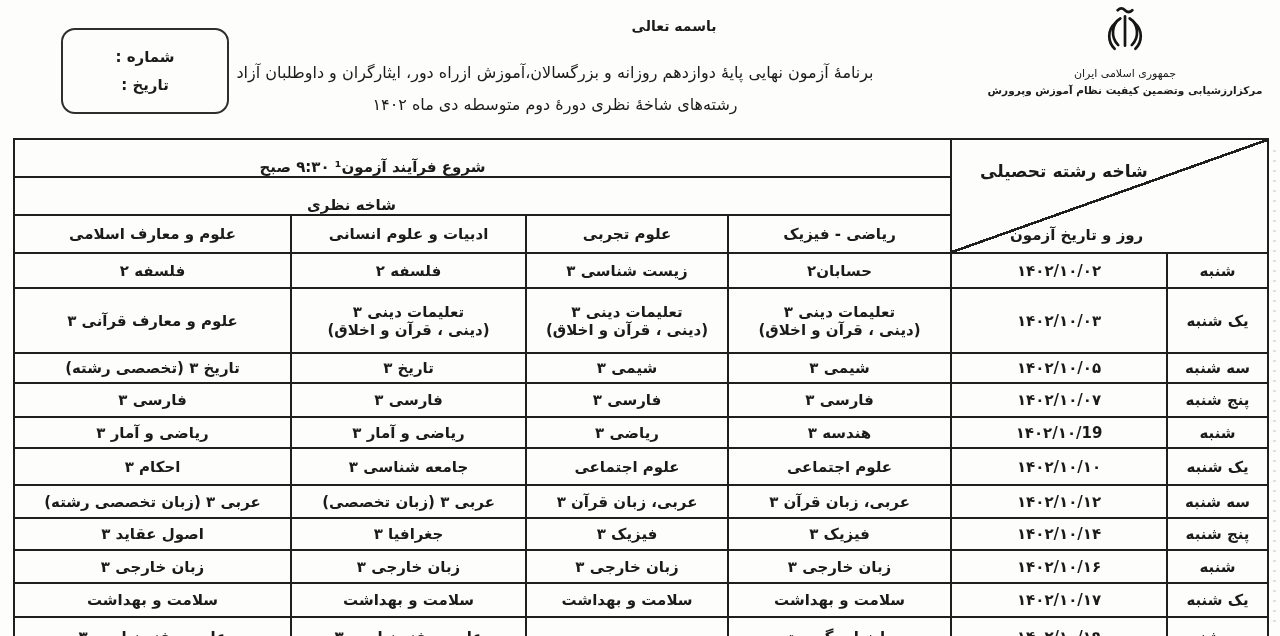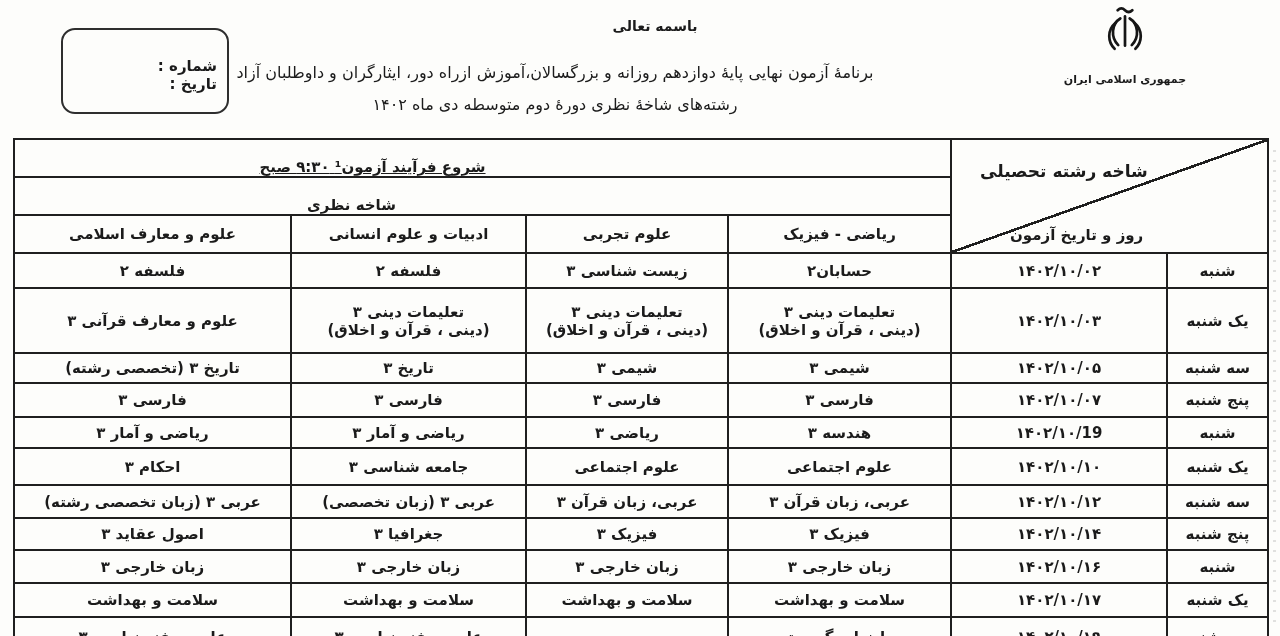--- a/index.html
+++ b/index.html
@@ -6,36 +6,36 @@
   body{
     width:1280px;height:636px;position:relative;overflow:hidden;
     background:#fdfdfb;color:#1b1b1b;
     font-family:"DejaVu Sans",sans-serif;
   }
   
   .number-box{
     position:absolute;left:61px;top:28px;width:168px;height:86px;
     border:2px solid #2e2e2e;border-radius:14px;box-sizing:border-box;
     direction:rtl;display:flex;flex-direction:column;justify-content:space-between;
-    padding:27px 10px;font-weight:bold;font-size:15px;
+    padding:18px 10px;text-align:center;font-weight:bold;font-size:15px;
   }
   .bismillah{
-    position:absolute;top:18px;left:550px;width:210px;text-align:center;
+    position:absolute;top:18px;left:569px;width:210px;text-align:center;
     font-weight:bold;font-size:14px;direction:rtl;white-space:nowrap;
   }
   .doc-title{
     position:absolute;top:57px;left:215px;width:680px;text-align:center;
     direction:rtl;font-weight:normal;font-size:16px;line-height:32px;
   }
   .doc-title .line{white-space:nowrap;}
   .org-block{
     position:absolute;top:5px;left:985px;width:280px;text-align:center;direction:rtl;
   }
   .org-block svg{display:block;margin:0 auto;}
-  .org-country{font-size:11px;font-weight:bold;margin-top:18px;white-space:nowrap;}
+  .org-country{font-size:11px;font-weight:normal;margin-top:12px;white-space:nowrap;}
   .org-ministry{font-size:14.5px;font-weight:bold;margin-top:3px;white-space:nowrap;}
   .org-center{font-size:10.5px;font-weight:bold;margin-top:4px;white-space:nowrap;}
   
   table.exam{
     position:absolute;left:13px;top:138px;width:1254px;
     border-collapse:collapse;direction:rtl;table-layout:fixed;
     font-weight:bold;
   }
   table.exam td{
     border:2px solid #1f1f1f;text-align:center;vertical-align:middle;
@@ -48,21 +48,21 @@
   tbody tr:nth-child(2){height:65px;}
   tbody tr:nth-child(3){height:30px;}
   tbody tr:nth-child(4){height:34px;}
   tbody tr:nth-child(5){height:31px;}
   tbody tr:nth-child(6){height:37px;}
   tbody tr:nth-child(7){height:33px;}
   tbody tr:nth-child(8){height:32px;}
   tbody tr:nth-child(9){height:33px;}
   tbody tr:nth-child(10){height:34px;}
   tbody tr:nth-child(11){height:40px;}
-  td.start-cell{font-size:16px;text-decoration:underline;}
+  td.start-cell{font-size:16px;}
   td.start-cell .shift{position:relative;right:110px;}
   td.branch-cell{font-size:20px;}
   td.branch-cell .shift{position:relative;right:131px;}
   td.col-head{font-size:15px;margin-left:17px;}
   td.date-cell{font-size:16px;letter-spacing:.5px;}
   td.day-cell{font-size:15px;}
   td.diag{
     position:relative;
     background:linear-gradient(to bottom right,
       transparent calc(50% - 1.3px),
@@ -98,20 +98,21 @@
         <path d="M13 5 Q16.5 1.5 20 5 Q23.5 8.5 27 5"></path>
         <path d="M20 11 V39"></path>
         <path d="M15.5 13 C7 18 6 31 13.5 38.5"></path>
         <path d="M24.5 13 C33 18 34 31 26.5 38.5"></path>
         <path d="M11 17 C2.5 24 3.5 36 10 42"></path>
         <path d="M29 17 C37.5 24 36.5 36 30 42"></path>
       </g>
     </svg>
   </span>
   <div class="org-country">جمهوری اسلامی ایران</div>
+  <div class="org-center">مرکزارزشیابی وتضمین کیفیت نظام آموزش وپرورش</div>
 </div>
 
 <table class="exam">
   <colgroup>
     <col style="width:101px">
       <col style="width:216px">
       <col style="width:223px">
     <col style="width:202px">
       <col style="width:235px">
       <col style="width:277px">

